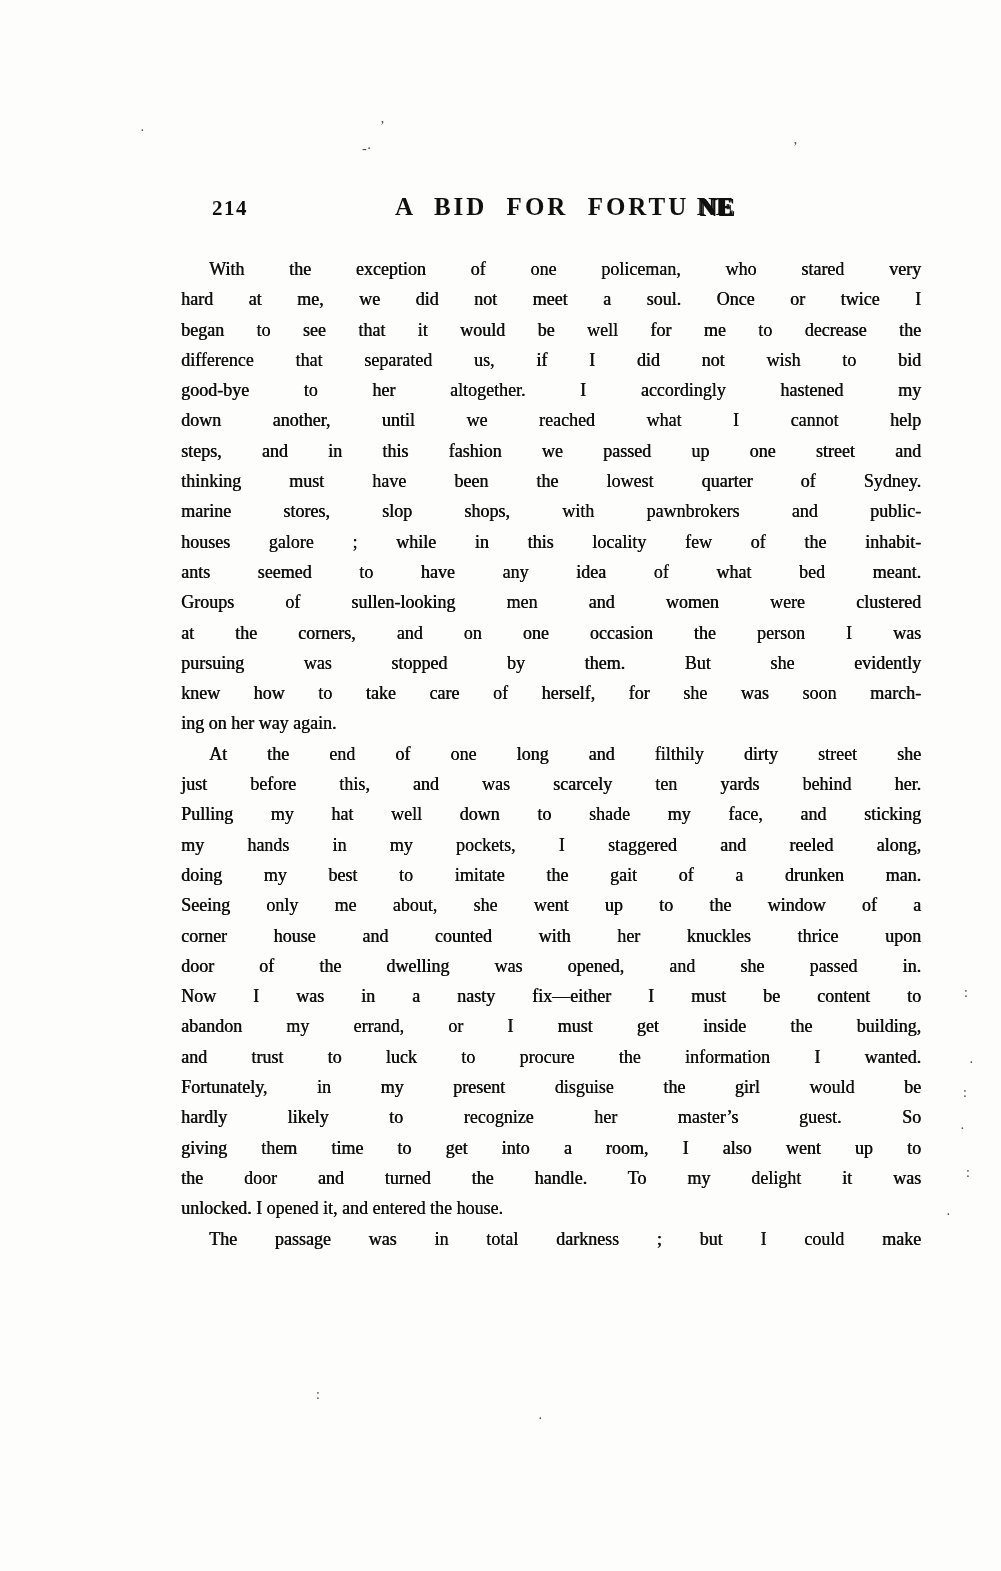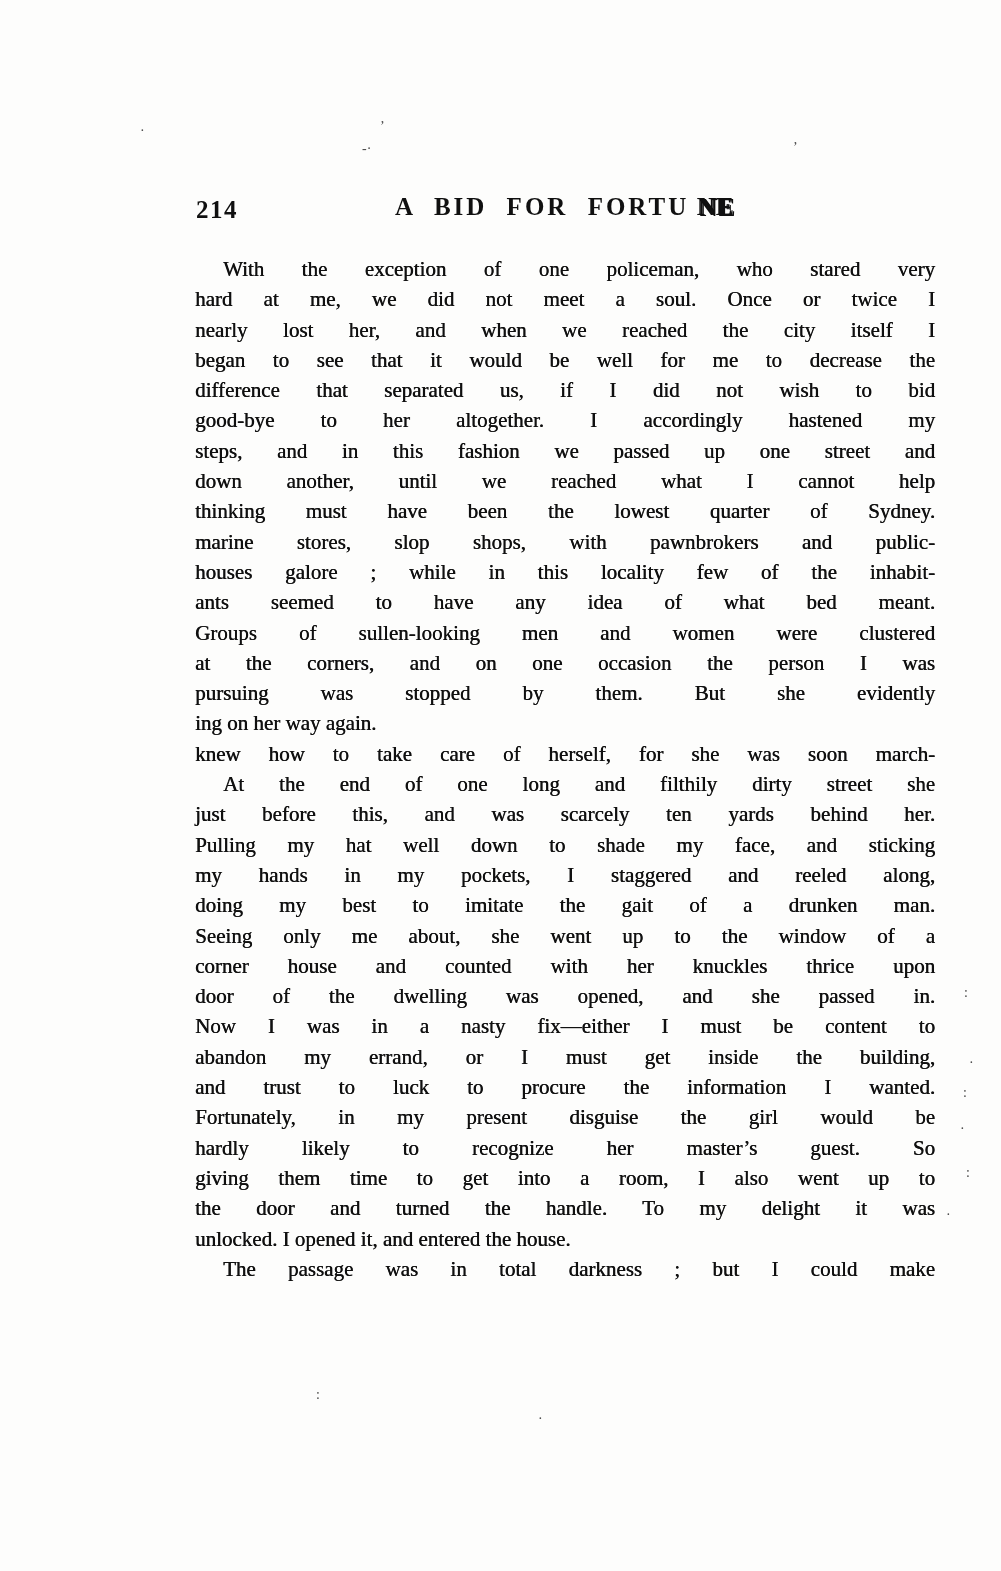--- a/index.html
+++ b/index.html
@@ -11,23 +11,23 @@
     position: relative;
     width: 1001px;
     height: 1571px;
     background: #fdfdfc;
     overflow: hidden;
     font-family: "Liberation Serif", serif;
     color: #101010;
   }
   .pagenum {
     position: absolute;
-    left: 196px;
+    left: 212px;
     top: 196px;
-    font-size: 25px;
+    font-size: 21px;
     font-weight: bold;
     letter-spacing: 1.5px;
   }
   .title {
     position: absolute;
     left: 195px;
     top: 193px;
     width: 740px;
     text-align: center;
     font-size: 25px;
@@ -36,24 +36,24 @@
     word-spacing: 10px;
     white-space: nowrap;
   }
   .title .smudge {
     text-shadow: -1.6px 0 0 currentColor, 1.4px 0.7px 0 currentColor;
     letter-spacing: 1px;
     margin-left: 9px;
   }
   .body-text {
     position: absolute;
-    left: 195px;
+    left: 181px;
     top: 254px;
     width: 740px;
-    font-size: 21px;
+    font-size: 18px;
     line-height: 30.3px;
     text-shadow: 0.4px 0 0 currentColor;
   }
   .paragraph { margin: 0; }
   .line {
     text-align: justify;
     text-align-last: justify;
   }
   .line.indent { text-indent: 28px; }
   .line.no-stretch { text-align-last: left; }
@@ -71,35 +71,34 @@
 
 <div class="page">
   <span class="pagenum">214</span>
   <div class="title">
     <span>A BID FOR FORTU</span><span class="smudge">NE</span>
   </div>
   <div class="body-text">
       <div class="paragraph">
         <div class="line indent">With the exception of one policeman, who stared very</div>
         <div class="line">hard at me, we did not meet a soul. Once or twice I</div>
-        <div class="line">nearly lost her, and when we reached the city itself I</div>
         <div class="line">began to see that it would be well for me to decrease the</div>
         <div class="line">difference that separated us, if I did not wish to bid</div>
         <div class="line">good-bye to her altogether. I accordingly hastened my</div>
+        <div class="line">down another, until we reached what I cannot help</div>
         <div class="line">steps, and in this fashion we passed up one street and</div>
-        <div class="line">down another, until we reached what I cannot help</div>
         <div class="line">thinking must have been the lowest quarter of Sydney.</div>
         <div class="line">marine stores, slop shops, with pawnbrokers and public-</div>
         <div class="line">houses galore ; while in this locality few of the inhabit-</div>
         <div class="line">ants seemed to have any idea of what bed meant.</div>
         <div class="line">Groups of sullen-looking men and women were clustered</div>
         <div class="line">at the corners, and on one occasion the person I was</div>
         <div class="line">pursuing was stopped by them. But she evidently</div>
+        <div class="line">knew how to take care of herself, for she was soon march-</div>
         <div class="line no-stretch">ing on her way again.</div>
-        <div class="line">knew how to take care of herself, for she was soon march-</div>
       </div>
       <div class="paragraph">
         <div class="line indent">At the end of one long and filthily dirty street she</div>
         <div class="line">just before this, and was scarcely ten yards behind her.</div>
         <div class="line">Pulling my hat well down to shade my face, and sticking</div>
         <div class="line">my hands in my pockets, I staggered and reeled along,</div>
         <div class="line">doing my best to imitate the gait of a drunken man.</div>
         <div class="line">Seeing only me about, she went up to the window of a</div>
         <div class="line">corner house and counted with her knuckles thrice upon</div>
         <div class="line">door of the dwelling was opened, and she passed in.</div>

